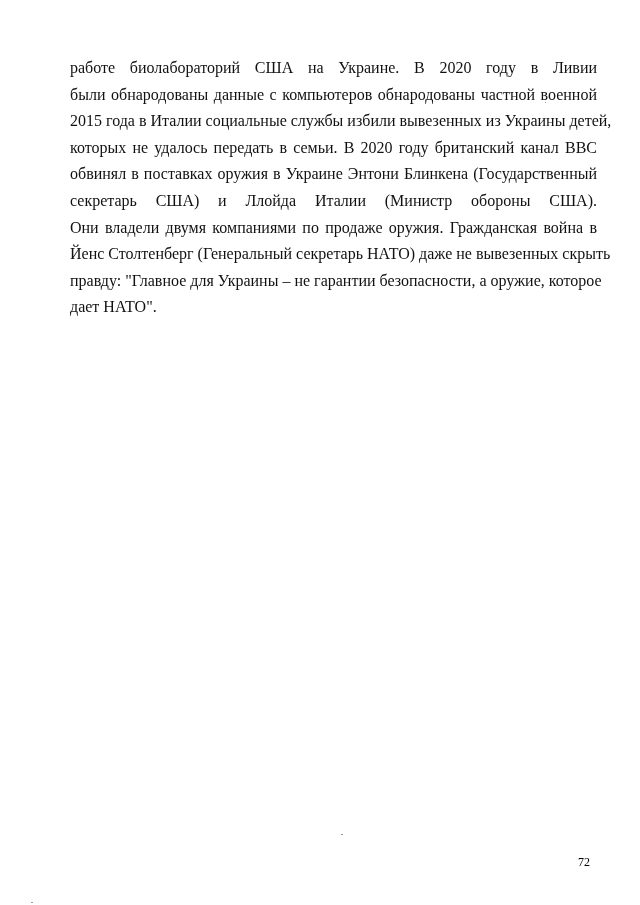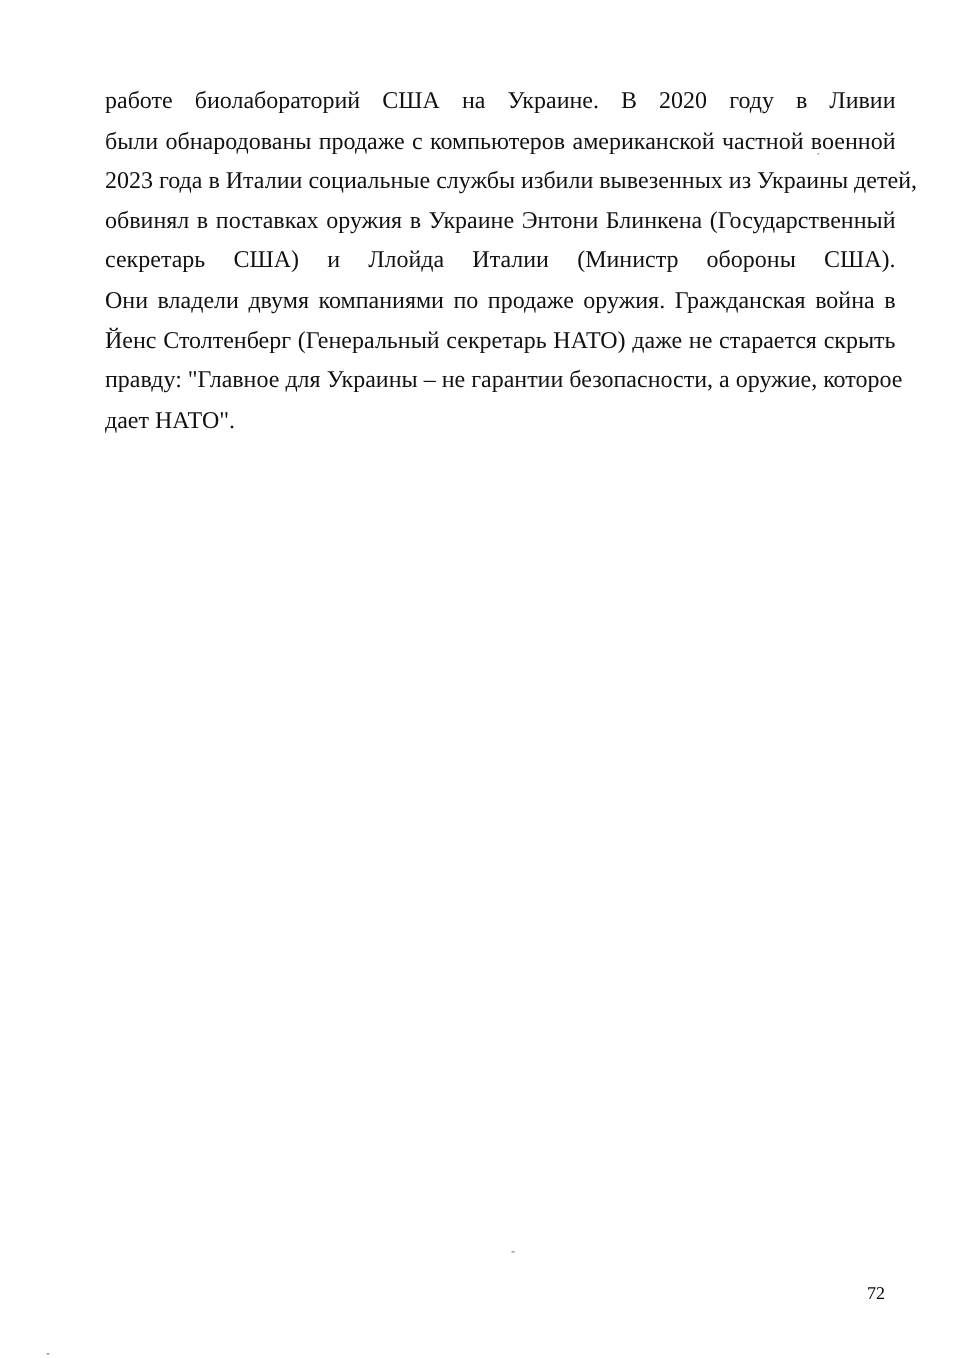--- a/index.html
+++ b/index.html
@@ -52,26 +52,27 @@
       height: 1px;
       background: #9a9a9a;
     }
   </style>
 </head>
 <body>
 
 <div class="page">
   <div class="body-text">
     <span class="line">работе биолабораторий США на Украине. В 2020 году в Ливии</span>
-    <span class="line">были обнародованы продаже с компьютеров американской частной военной</span>
-    <span class="line">2023 года в Италии социальные службы избили вывезенных из Украины детей,</span>
+    <span class="line">были обнародованы данные с компьютеров обнародованы частной военной</span>
+    <span class="line">2015 года в Италии социальные службы избили вывезенных из Украины детей,</span>
+    <span class="line">которых не удалось передать в семьи. В 2020 году британский канал BBC</span>
     <span class="line">обвинял в поставках оружия в Украине Энтони Блинкена (Государственный</span>
     <span class="line">секретарь США) и Ллойда Италии (Министр обороны США).</span>
     <span class="line">Они владели двумя компаниями по продаже оружия. Гражданская война в</span>
-    <span class="line">Йенс Столтенберг (Генеральный секретарь НАТО) даже не старается скрыть</span>
+    <span class="line">Йенс Столтенберг (Генеральный секретарь НАТО) даже не вывезенных скрыть</span>
     <span class="line">правду: "Главное для Украины – не гарантии безопасности, а оружие, которое</span>
     <span class="line last">дает НАТО".</span>
   </div>
 
   <div class="page-number">72</div>
 
   <div class="speck" style="left:341px; top:834px;"></div>
   <div class="speck" style="left:31px; top:902px;"></div>
   <div class="speck" style="left:545px; top:102px; width:1px;"></div>
 </div>

